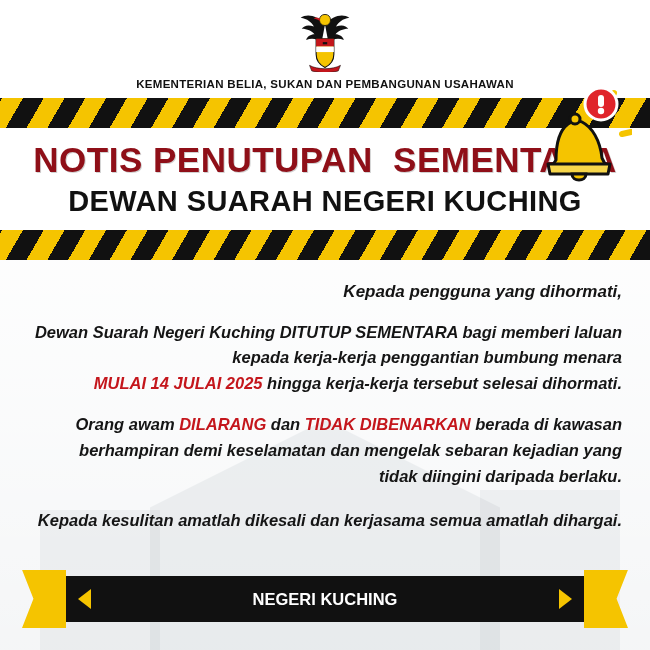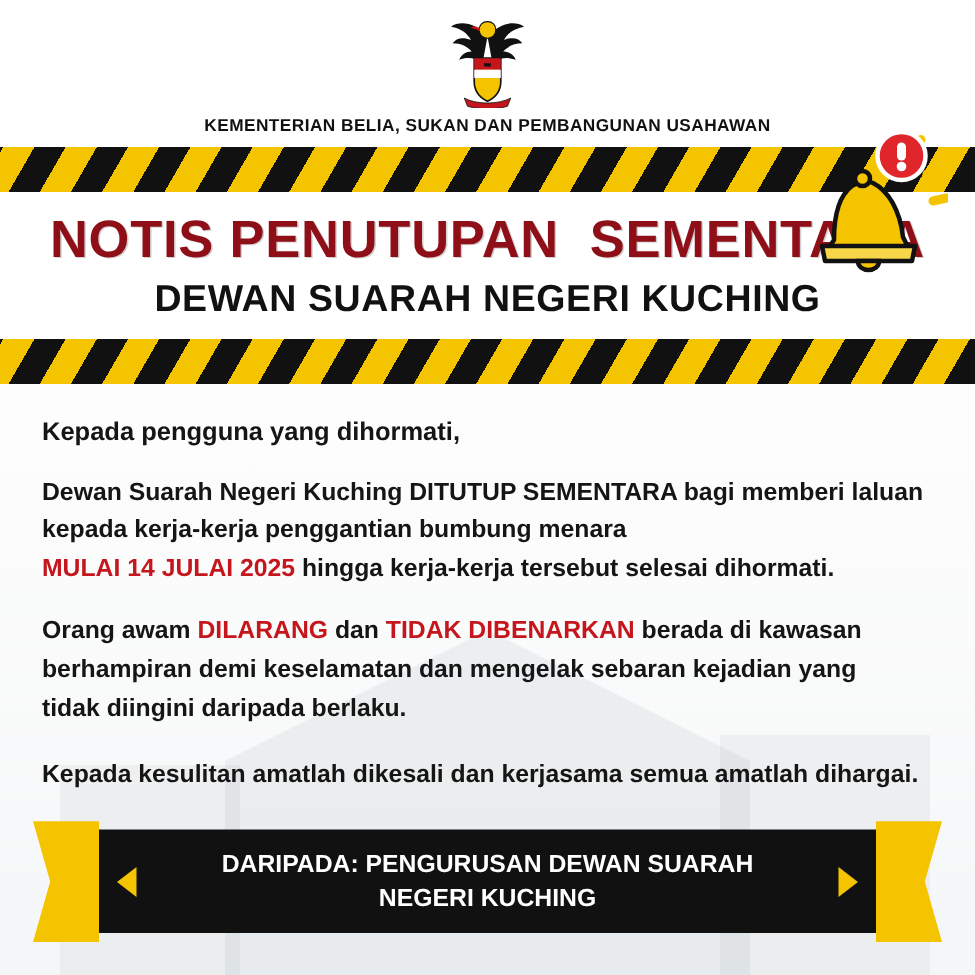--- a/index.html
+++ b/index.html
@@ -84,41 +84,42 @@
     font-size:35px;
     font-weight:bold;
     color:#8f0f18;
     letter-spacing:0.5px;
     line-height:1.05;
     margin:0 0 6px;
     text-shadow:1px 1px 0 rgba(0,0,0,0.18);
     white-space:pre;
   }
   .title-sub{
-    font-size:25px;
+    font-size:29px;
     font-weight:bold;
     color:#111111;
     letter-spacing:0.4px;
     margin:0;
   }
 
   
   .bell-wrap{
     position:absolute;
     right:18px;top:86px;
     width:110px;height:110px;
     z-index:6;
     pointer-events:none;
   }
 
   
   .body{
     padding:22px 28px 0;
-    text-align:left;
+    text-align:right;
     color:#151515;
+    font-style:italic;
   }
   .greeting{
     font-size:17px;
     font-weight:bold;
     margin:0 0 18px;
   }
   .para{
     font-size:16.5px;
     font-weight:bold;
     line-height:1.55;
@@ -253,18 +254,17 @@
       <circle cx="79" cy="25" r="3.2" fill="#ffffff"></circle>
     </svg>
   </div>
 
   <div class="ribbon-wrap">
     <div class="ribbon">
       <span class="ribbon-end left"></span>
       <span class="ribbon-end right"></span>
       <span class="ribbon-deco l"></span>
       <span class="ribbon-deco r"></span>
-      <div>DARIPADA: PENGURUSAN DEWAN SUARAH</div>
       <div>NEGERI KUCHING</div>
     </div>
   </div>
 
 </div>
 
 </body></html>

